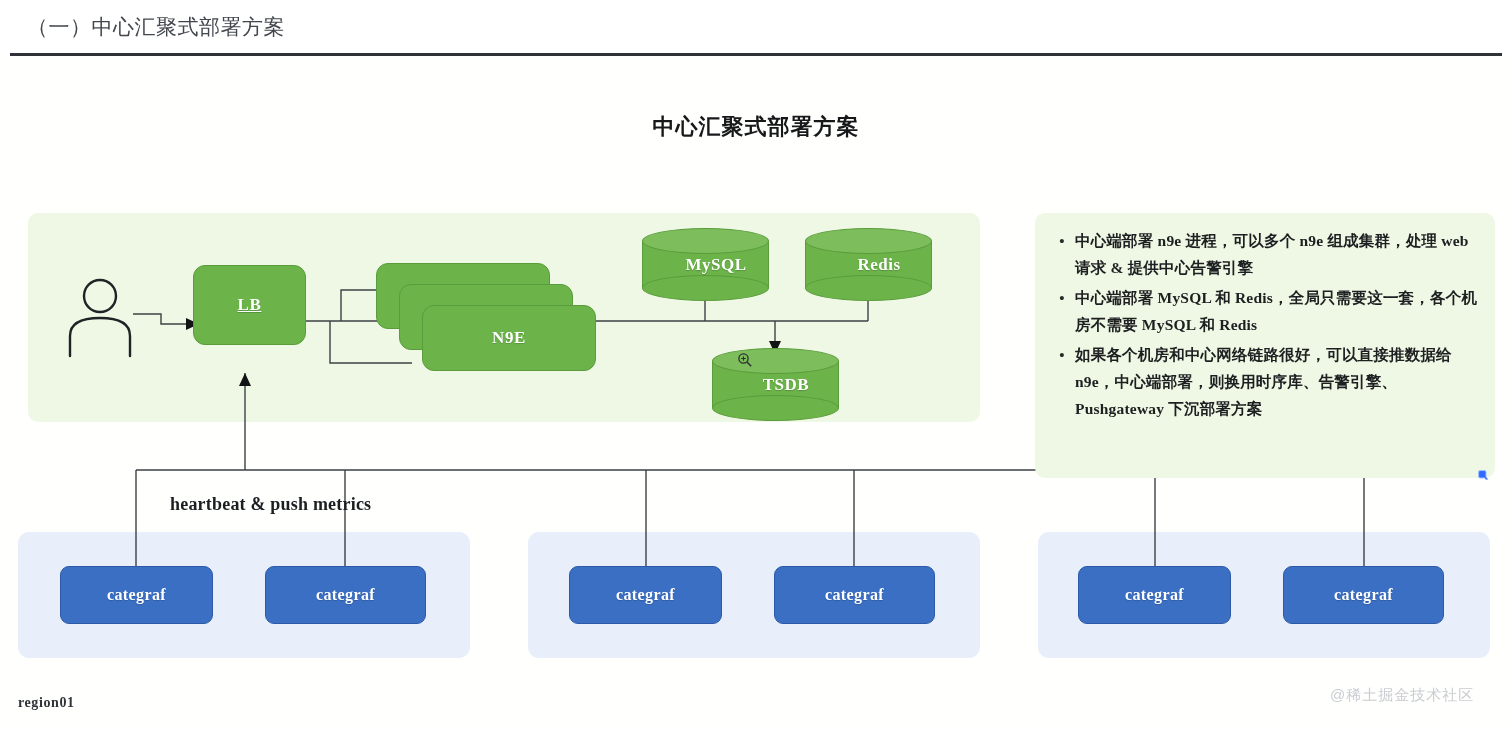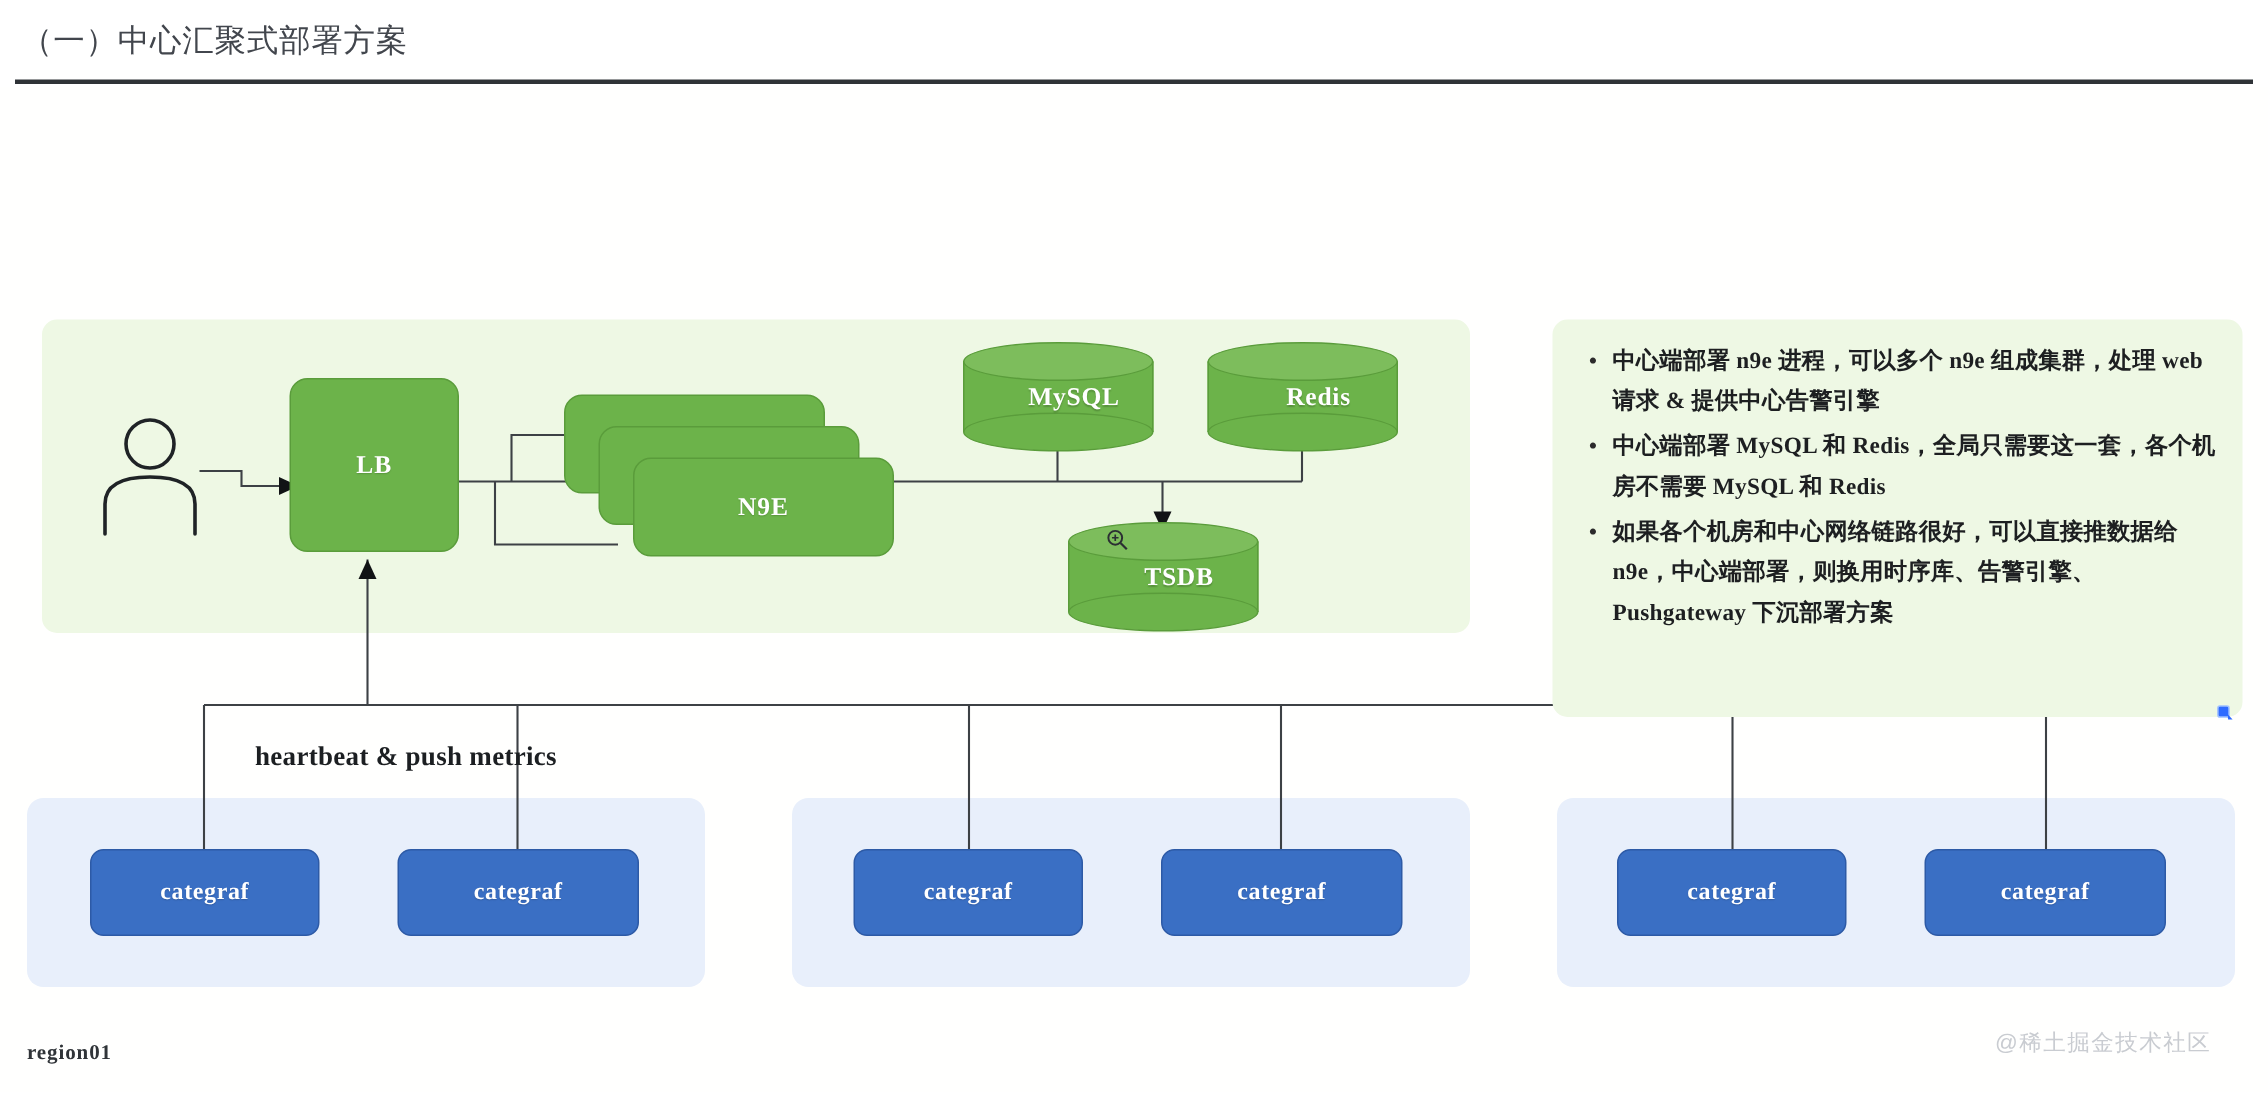--- a/index.html
+++ b/index.html
@@ -7,21 +7,21 @@
     width: 1512px; height: 740px;
     background: #ffffff;
     font-family: "Liberation Sans", sans-serif;
     overflow: hidden;
   }
 
   
   #doc-heading {
     position: absolute; left: 0; top: 0;
     width: 1512px; height: 54px;
-    display: flex; align-items: center;
+    display: flex; align-items: center; padding-left: 13px;
   }
   #doc-heading .htext {
     margin-left: 14px;
     font-size: 21px;
     color: #42464d;
     letter-spacing: .5px;
     white-space: nowrap;
   }
   #heading-rule {
     position: absolute; left: 10px; top: 53px;
@@ -198,20 +198,21 @@
 </head>
 <body>
 
 <div id="doc-heading">
   <span class="htext">（一）中心汇聚式部署方案</span>
 </div>
 <div id="heading-rule"></div>
 
 <div id="diagram-canvas">
 
+  <div id="diagram-title">中心汇聚式部署方案</div>
 
   <div id="center-panel"></div>
 
   <div class="region-panel" style="left:18px;  top:474px; width:452px; height:126px;"></div>
   <div class="region-panel" style="left:528px; top:474px; width:452px; height:126px;"></div>
   <div class="region-panel" style="left:1038px;top:474px; width:452px; height:126px;"></div>
 
   <svg class="svg-layer" viewBox="0 0 1512 740">
     <g stroke="#3d4145" stroke-width="1.4" fill="none">
 
@@ -255,21 +256,21 @@
 
       <polygon points="239,328 251,328 245,315"></polygon>
     </g>
   </svg>
 
   <svg style="position:absolute; left:60px; top:218px; width:80px; height:82px;" viewBox="0 0 80 82">
     <circle cx="40" cy="20" r="16" fill="none" stroke="#1f2326" stroke-width="2.4"></circle>
     <path d="M 10 80 L 10 60 Q 10 42 40 42 Q 70 42 70 60 L 70 80" fill="none" stroke="#1f2326" stroke-width="2.4" stroke-linecap="round"></path>
   </svg>
 
-  <div class="gnode" style="left:193px; top:194px; width:113px; height:116px;">
+  <div class="gnode" style="left:193px; top:207px; width:113px; height:80px;text-decoration:underline;">
     <span>LB</span>
   </div>
 
   <div class="gnode" style="left:376px; top:205px; width:174px; height:66px; z-index:2;"></div>
   <div class="gnode" style="left:399px; top:226px; width:174px; height:66px; z-index:3;"></div>
   <div class="gnode" style="left:422px; top:247px; width:174px; height:66px; z-index:4;">
     <span>N9E</span>
   </div>
 
   <div class="cyl" style="left:642px; top:170px; width:127px; height:73px;">

